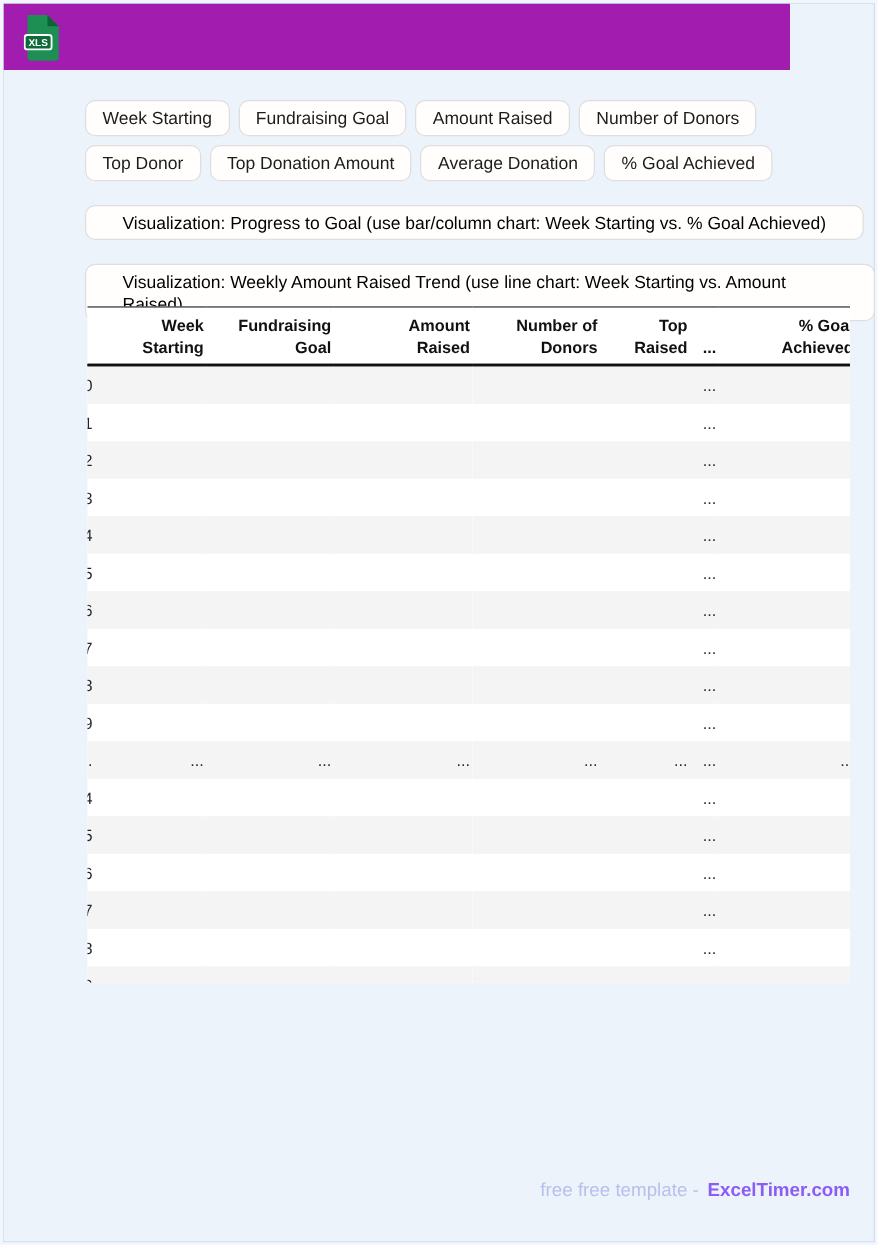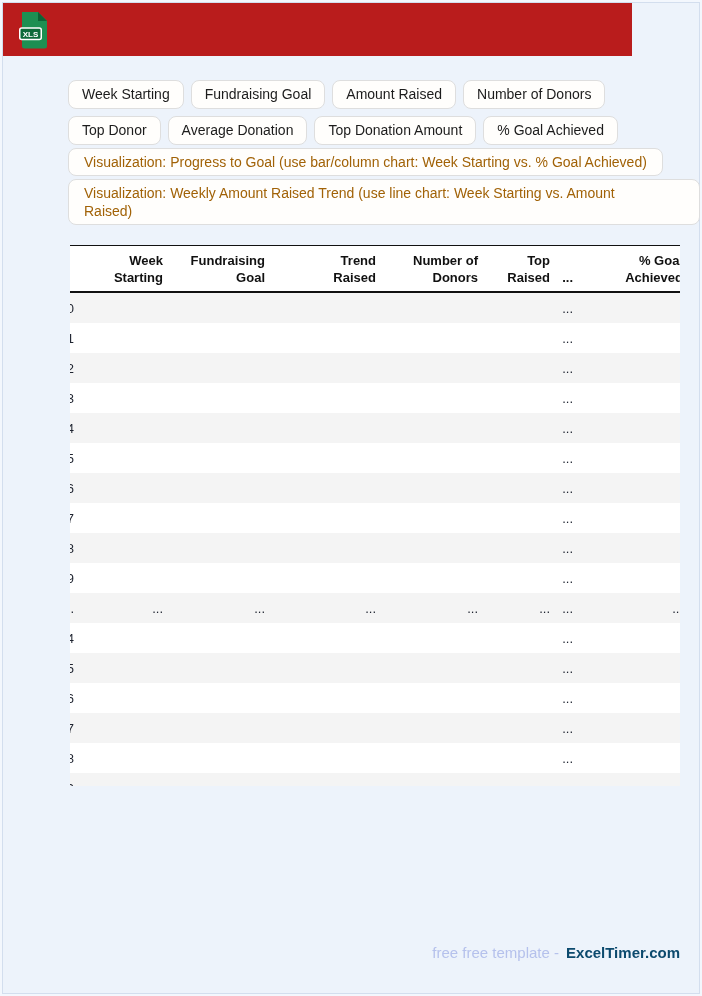--- a/index.html
+++ b/index.html
@@ -15,23 +15,23 @@
   }
   .title{margin-left:20px;color:#ffffff;font-size:19px;font-weight:700;letter-spacing:.3px;}
   .file-icon{margin-left:16px;flex:0 0 auto;display:block;}
   .content{position:absolute;top:78px;left:66px;width:624px;}
   .chips{display:flex;flex-wrap:wrap;gap:7px;}
   .chip{
     background:#fffefc;border:1px solid #dedede;border-radius:8px;
     padding:4px 13px;font-size:14px;line-height:19px;color:#1c1c1c;white-space:nowrap;
   }
   .viz-chip{
-    margin-top:3px;display:block;width:fit-content;box-sizing:border-box;
+    margin-top:19px;display:block;width:fit-content;box-sizing:border-box;
     background:#fffefc;border:1px solid #dedede;border-radius:8px;
-    padding:4px 15px;font-size:14px;line-height:18px;color:#a16207;white-space:pre-line;
+    padding:4px 29px;font-size:14px;line-height:18px;color:#000000;white-space:pre-line;
   }
   .viz-chip.wide{width:632px;}
   .table-wrap{
     position:absolute;top:243px;left:68px;width:610px;height:541px;
     overflow:hidden;background:#701a75;
   }
   table.data{
     border-collapse:collapse;table-layout:fixed;width:649px;margin-left:-34px;background:#fff;
   }
   table.data th{
@@ -39,45 +39,45 @@
     padding:6px 2px 5px 2px;border-top:1px solid #111;border-bottom:2px solid #111;
     white-space:pre-line;color:#111;
   }
   table.data td{
     height:30px;font-size:13px;text-align:right;padding:0 2px;color:#1f2430;overflow:hidden;
   }
   table.data tbody tr:nth-child(odd){background:#f4f4f4;}
   col.c0{width:40px}col.c1{width:89px}col.c2{width:102px}col.c3{width:111px}
   col.c4{width:102px}col.c5{width:72px}col.c6{width:23px}col.c7{width:110px}
   .footer{position:absolute;top:942px;right:20px;font-size:15px;color:#b5c1ec;}
-  .footer .brand{color:#0c4a6e;font-weight:700;margin-left:7px;}
+  .footer .brand{color:#8b5cf6;font-weight:700;margin-left:7px;}
 </style>
 </head>
 <body>
 
 <div class="page">
 
-  <div class="header-bar" style="background:#b91c1c;">
+  <div class="header-bar" style="background:#a21caf;">
     <svg class="file-icon" width="30" height="38" viewBox="0 0 30 38" xmlns="http://www.w3.org/2000/svg">
       <path d="M3 1 h16 l9 9 v25 a2.5 2.5 0 0 1 -2.5 2.5 h-20 A2.5 2.5 0 0 1 3 35 z" fill="#1d8f52"></path>
       <path d="M19 1 l9 9 h-9 z" fill="#0e6335"></path>
       <rect x="0.75" y="17" width="21.5" height="11.5" rx="2" fill="#0c6b39" stroke="#ffffff" stroke-width="1.5"></rect>
       <text x="11.5" y="25.8" font-size="8" font-weight="bold" fill="#ffffff" text-anchor="middle" font-family="Liberation Sans, sans-serif">XLS</text>
     </svg>
   </div>
 
   <div class="content">
     <div class="chips" id="chips">
         <div class="chip">Week Starting</div>
         <div class="chip">Fundraising Goal</div>
         <div class="chip">Amount Raised</div>
         <div class="chip">Number of Donors</div>
         <div class="chip">Top Donor</div>
+        <div class="chip">Top Donation Amount</div>
         <div class="chip">Average Donation</div>
-        <div class="chip">Top Donation Amount</div>
         <div class="chip">% Goal Achieved</div>
       </div>
     <div id="viz-chips">
         <div class="viz-chip">Visualization: Progress to Goal (use bar/column chart: Week Starting vs. % Goal Achieved)</div>
         <div class="viz-chip wide">Visualization: Weekly Amount Raised Trend (use line chart: Week Starting vs. Amount
 Raised)</div>
       </div>
   </div>
 
   <div class="table-wrap">
@@ -92,21 +92,21 @@
           <col class="c6">
           <col class="c7">
       </colgroup>
       <thead>
           <tr id="head-row">
             <th></th>
             <th>Week
 Starting</th>
             <th>Fundraising
 Goal</th>
-            <th>Trend
+            <th>Amount
 Raised</th>
             <th>Number of
 Donors</th>
             <th>Top
 Raised</th>
             <th>...</th>
             <th>% Goal
 Achieved</th>
           </tr>
         </thead>

